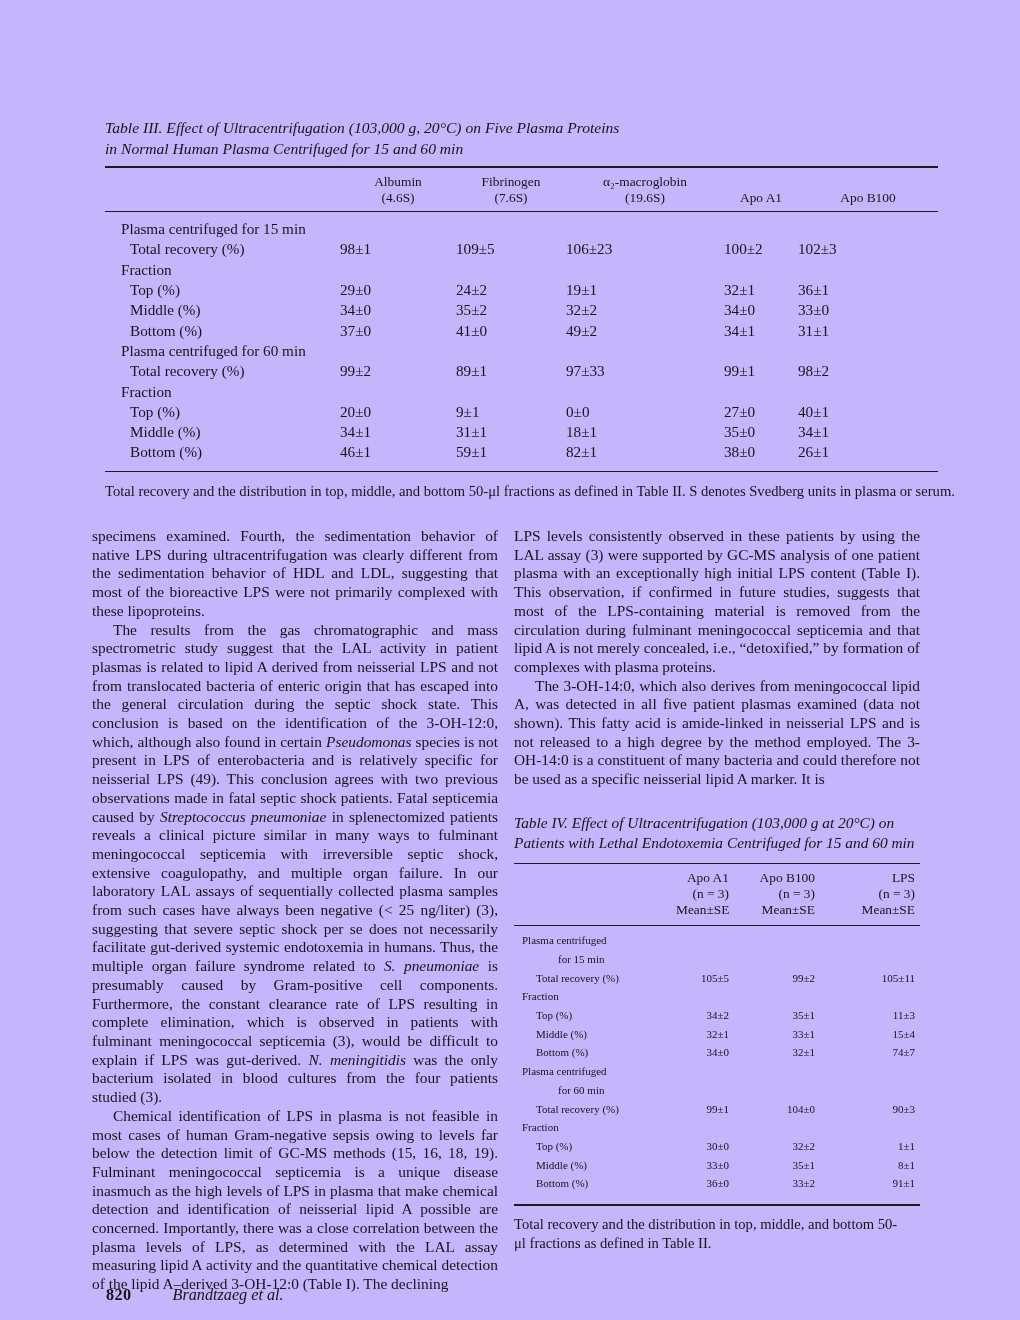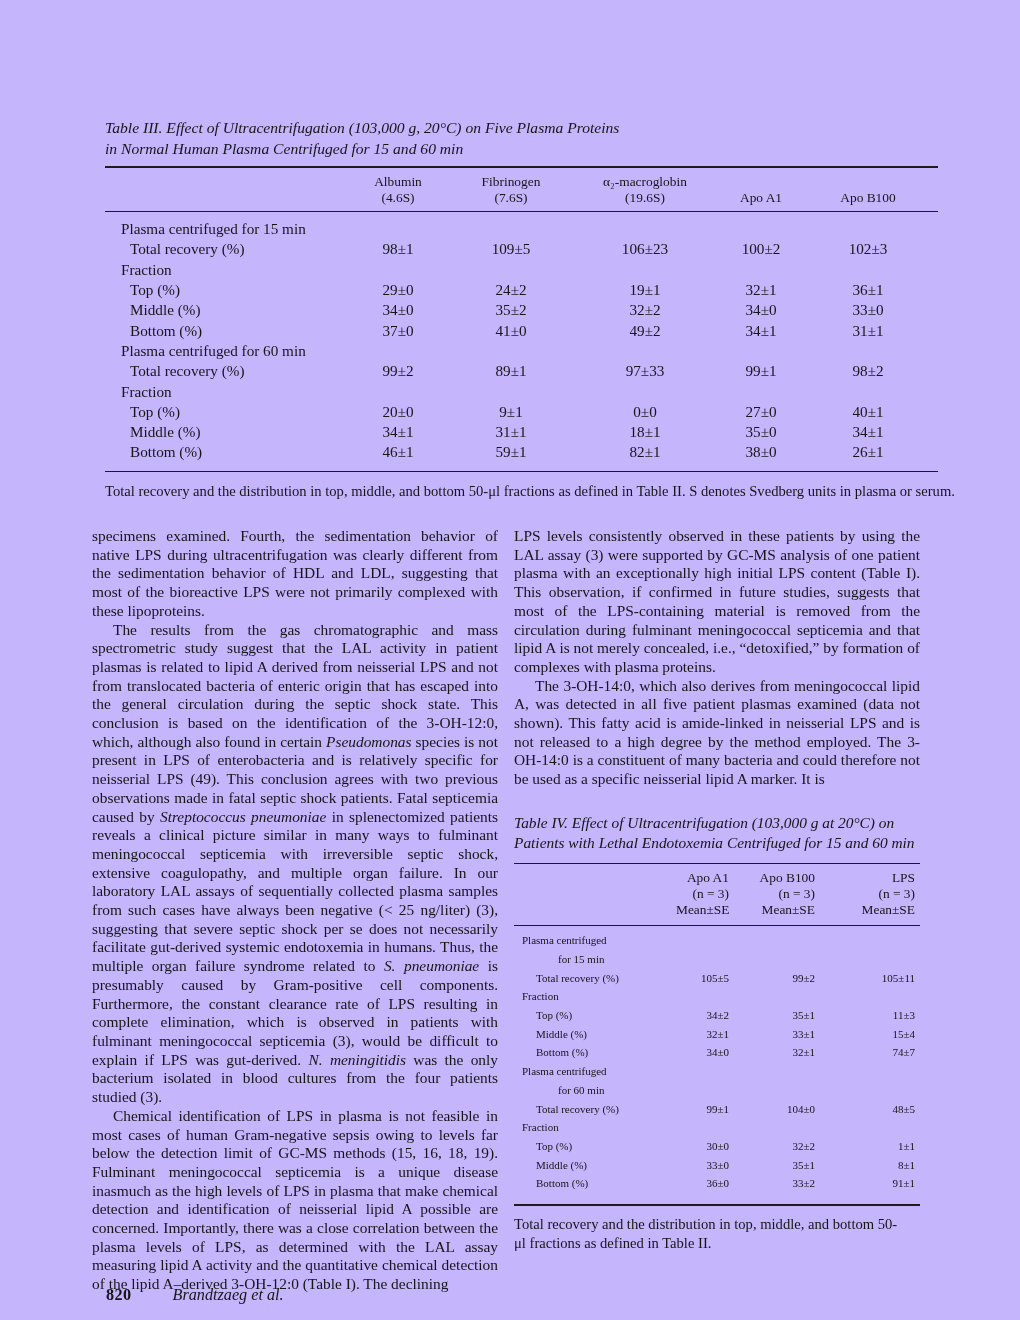--- a/index.html
+++ b/index.html
@@ -17,21 +17,21 @@
 
   
   .t3{position:absolute;left:105px;top:118px;width:833px;}
   .t3 .ttl{font-style:italic;font-size:15.6px;line-height:20.5px;margin-bottom:7px;}
   .grid{display:grid;}
   .g3{grid-template-columns:235px 116px 110px 158px 74px 140px;}
   .thead{padding:6px 0 5px 0;}
   .hcell{font-size:13.4px;line-height:15.8px;display:flex;flex-direction:column;justify-content:flex-end;}
   .g3 .hcell{text-align:center;}
   .tbody{padding:7px 0 8px 0;font-size:15.2px;line-height:20.3px;}
-  .g3 .val{text-align:center;}
+  .g3 .val{}
   .t3 .ind0{padding-left:16px;}
   .t3 .ind1{padding-left:25px;}
   .fn{font-size:14.6px;line-height:19px;margin-top:10px;}
   .fn.nowrap{white-space:nowrap;}
 
   
   .cols{position:absolute;left:92px;top:527px;width:838px;display:flex;gap:16px;}
   .col{width:406px;}
   .para{margin:0;text-align:justify;font-size:15.4px;line-height:18.7px;}
   .para.indent{text-indent:21px;}
@@ -237,21 +237,21 @@
             <div class="val"></div>
             <div class="val"></div>
             <div class="val"></div>
             <div class="stubcell ind2">for 60 min</div>
             <div class="val"></div>
             <div class="val"></div>
             <div class="val"></div>
             <div class="stubcell ind1">Total recovery (%)</div>
             <div class="val">99±1</div>
             <div class="val">104±0</div>
-            <div class="val">48±5</div>
+            <div class="val">90±3</div>
             <div class="stubcell ind0">Fraction</div>
             <div class="val"></div>
             <div class="val"></div>
             <div class="val"></div>
             <div class="stubcell ind1">Top (%)</div>
             <div class="val">30±0</div>
             <div class="val">32±2</div>
             <div class="val">1±1</div>
             <div class="stubcell ind1">Middle (%)</div>
             <div class="val">33±0</div>

